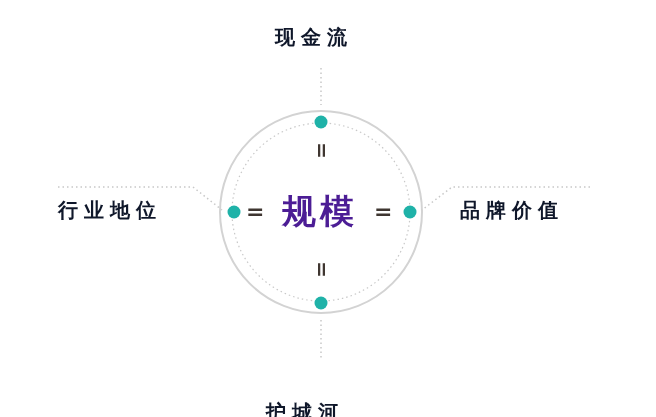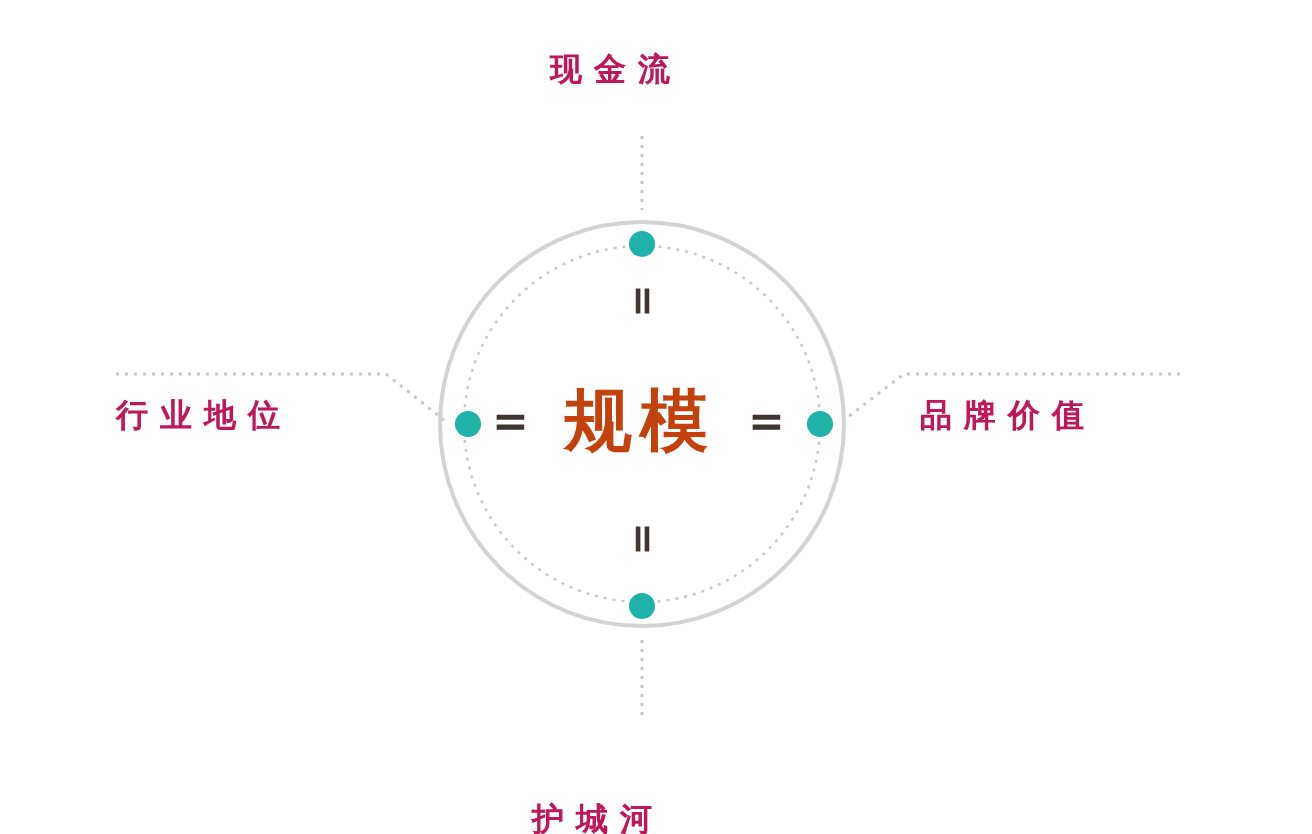--- a/index.html
+++ b/index.html
@@ -1,21 +1,21 @@
 <!DOCTYPE html>
 <html><head>
 <meta charset="utf-8">
 <style>
   html, body { margin:0; padding:0; background:#ffffff; }
   body { width:656px; height:417px; position:relative; overflow:hidden;
          font-family:"DejaVu Sans","Liberation Sans",sans-serif; }
   svg.diagram { position:absolute; left:0; top:0; }
-  .label { position:absolute; color:#be185d; font-weight:bold; font-size:16px;
+  .label { position:absolute; color:#0f172a; font-weight:bold; font-size:20px;
            letter-spacing:6px; white-space:nowrap; line-height:1; }
-  .center { position:absolute; color:#c2410c; font-weight:900; font-size:34px;
+  .center { position:absolute; color:#4c1d95; font-weight:900; font-size:34px;
             letter-spacing:4px; line-height:1; white-space:nowrap; }
   .eq { position:absolute; color:#3f3631; font-size:22px; line-height:1; font-weight:bold; }
   .eqv { position:absolute; color:#3f3631; font-size:20px; line-height:1; font-weight:bold; letter-spacing:1px; }
 </style>
 </head>
 <body>
 
 <svg class="diagram" width="656" height="417" viewBox="0 0 656 417">
 
   <circle cx="321" cy="212" r="101" fill="none" stroke="#d3d3d3" stroke-width="2"></circle>

